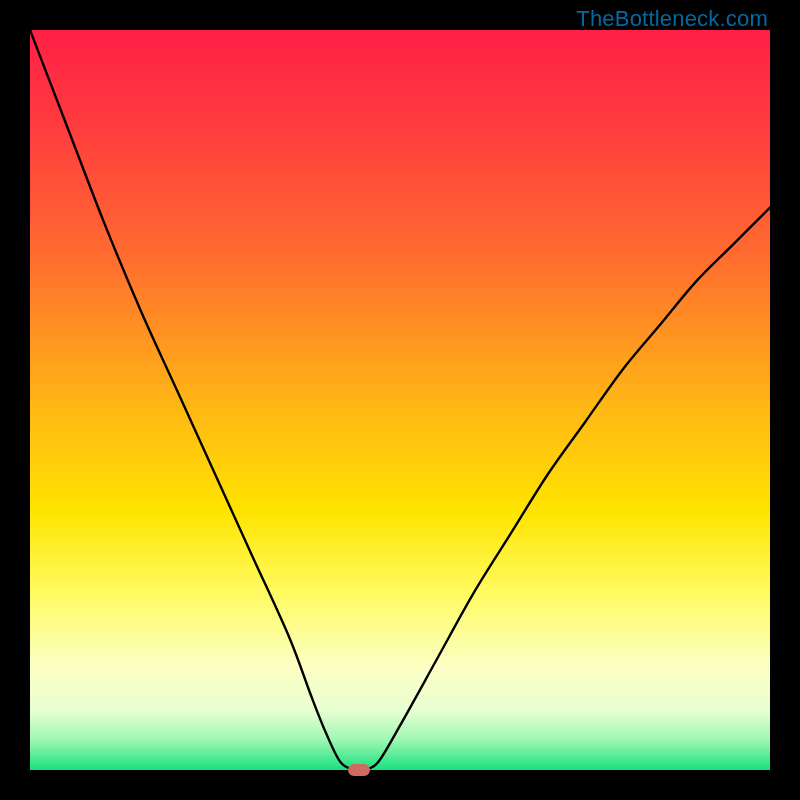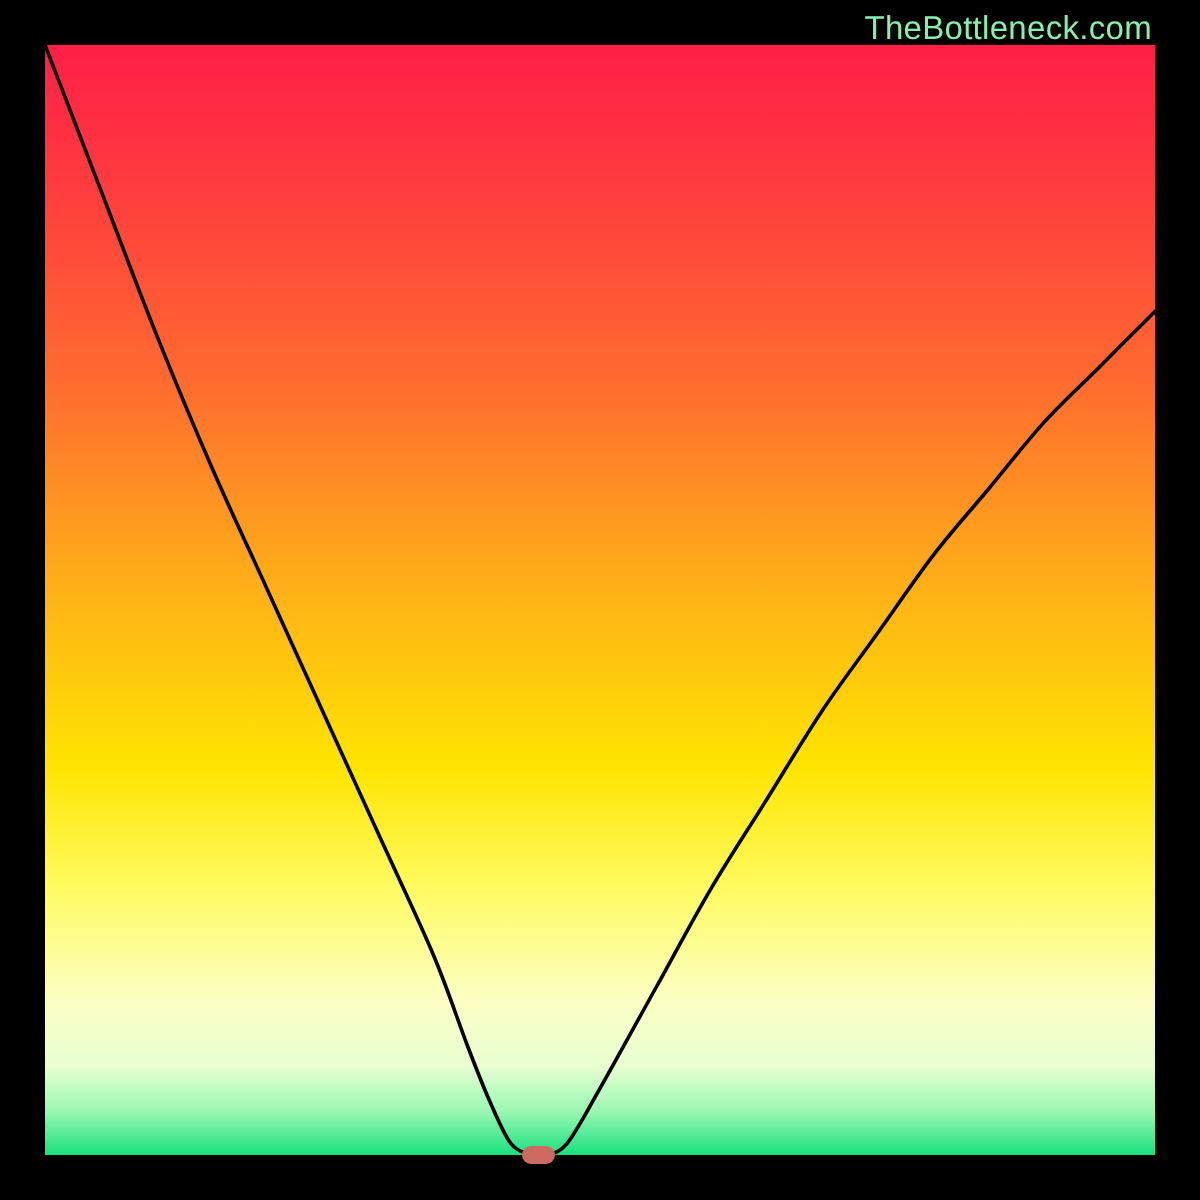--- a/index.html
+++ b/index.html
@@ -30,21 +30,21 @@
     position: absolute;
     left: 0;
     top: 0;
     width: 100%;
     height: 100%;
   }
   .watermark {
     position: absolute;
     top: 6px;
     right: 32px;
-    color: #86efac;
+    color: #0369a1;
     font-size: 22px;
     font-weight: 400;
     letter-spacing: 0.2px;
     user-select: none;
   }
   .marker {
     position: absolute;
     width: 22px;
     height: 12px;
     border-radius: 6px;

